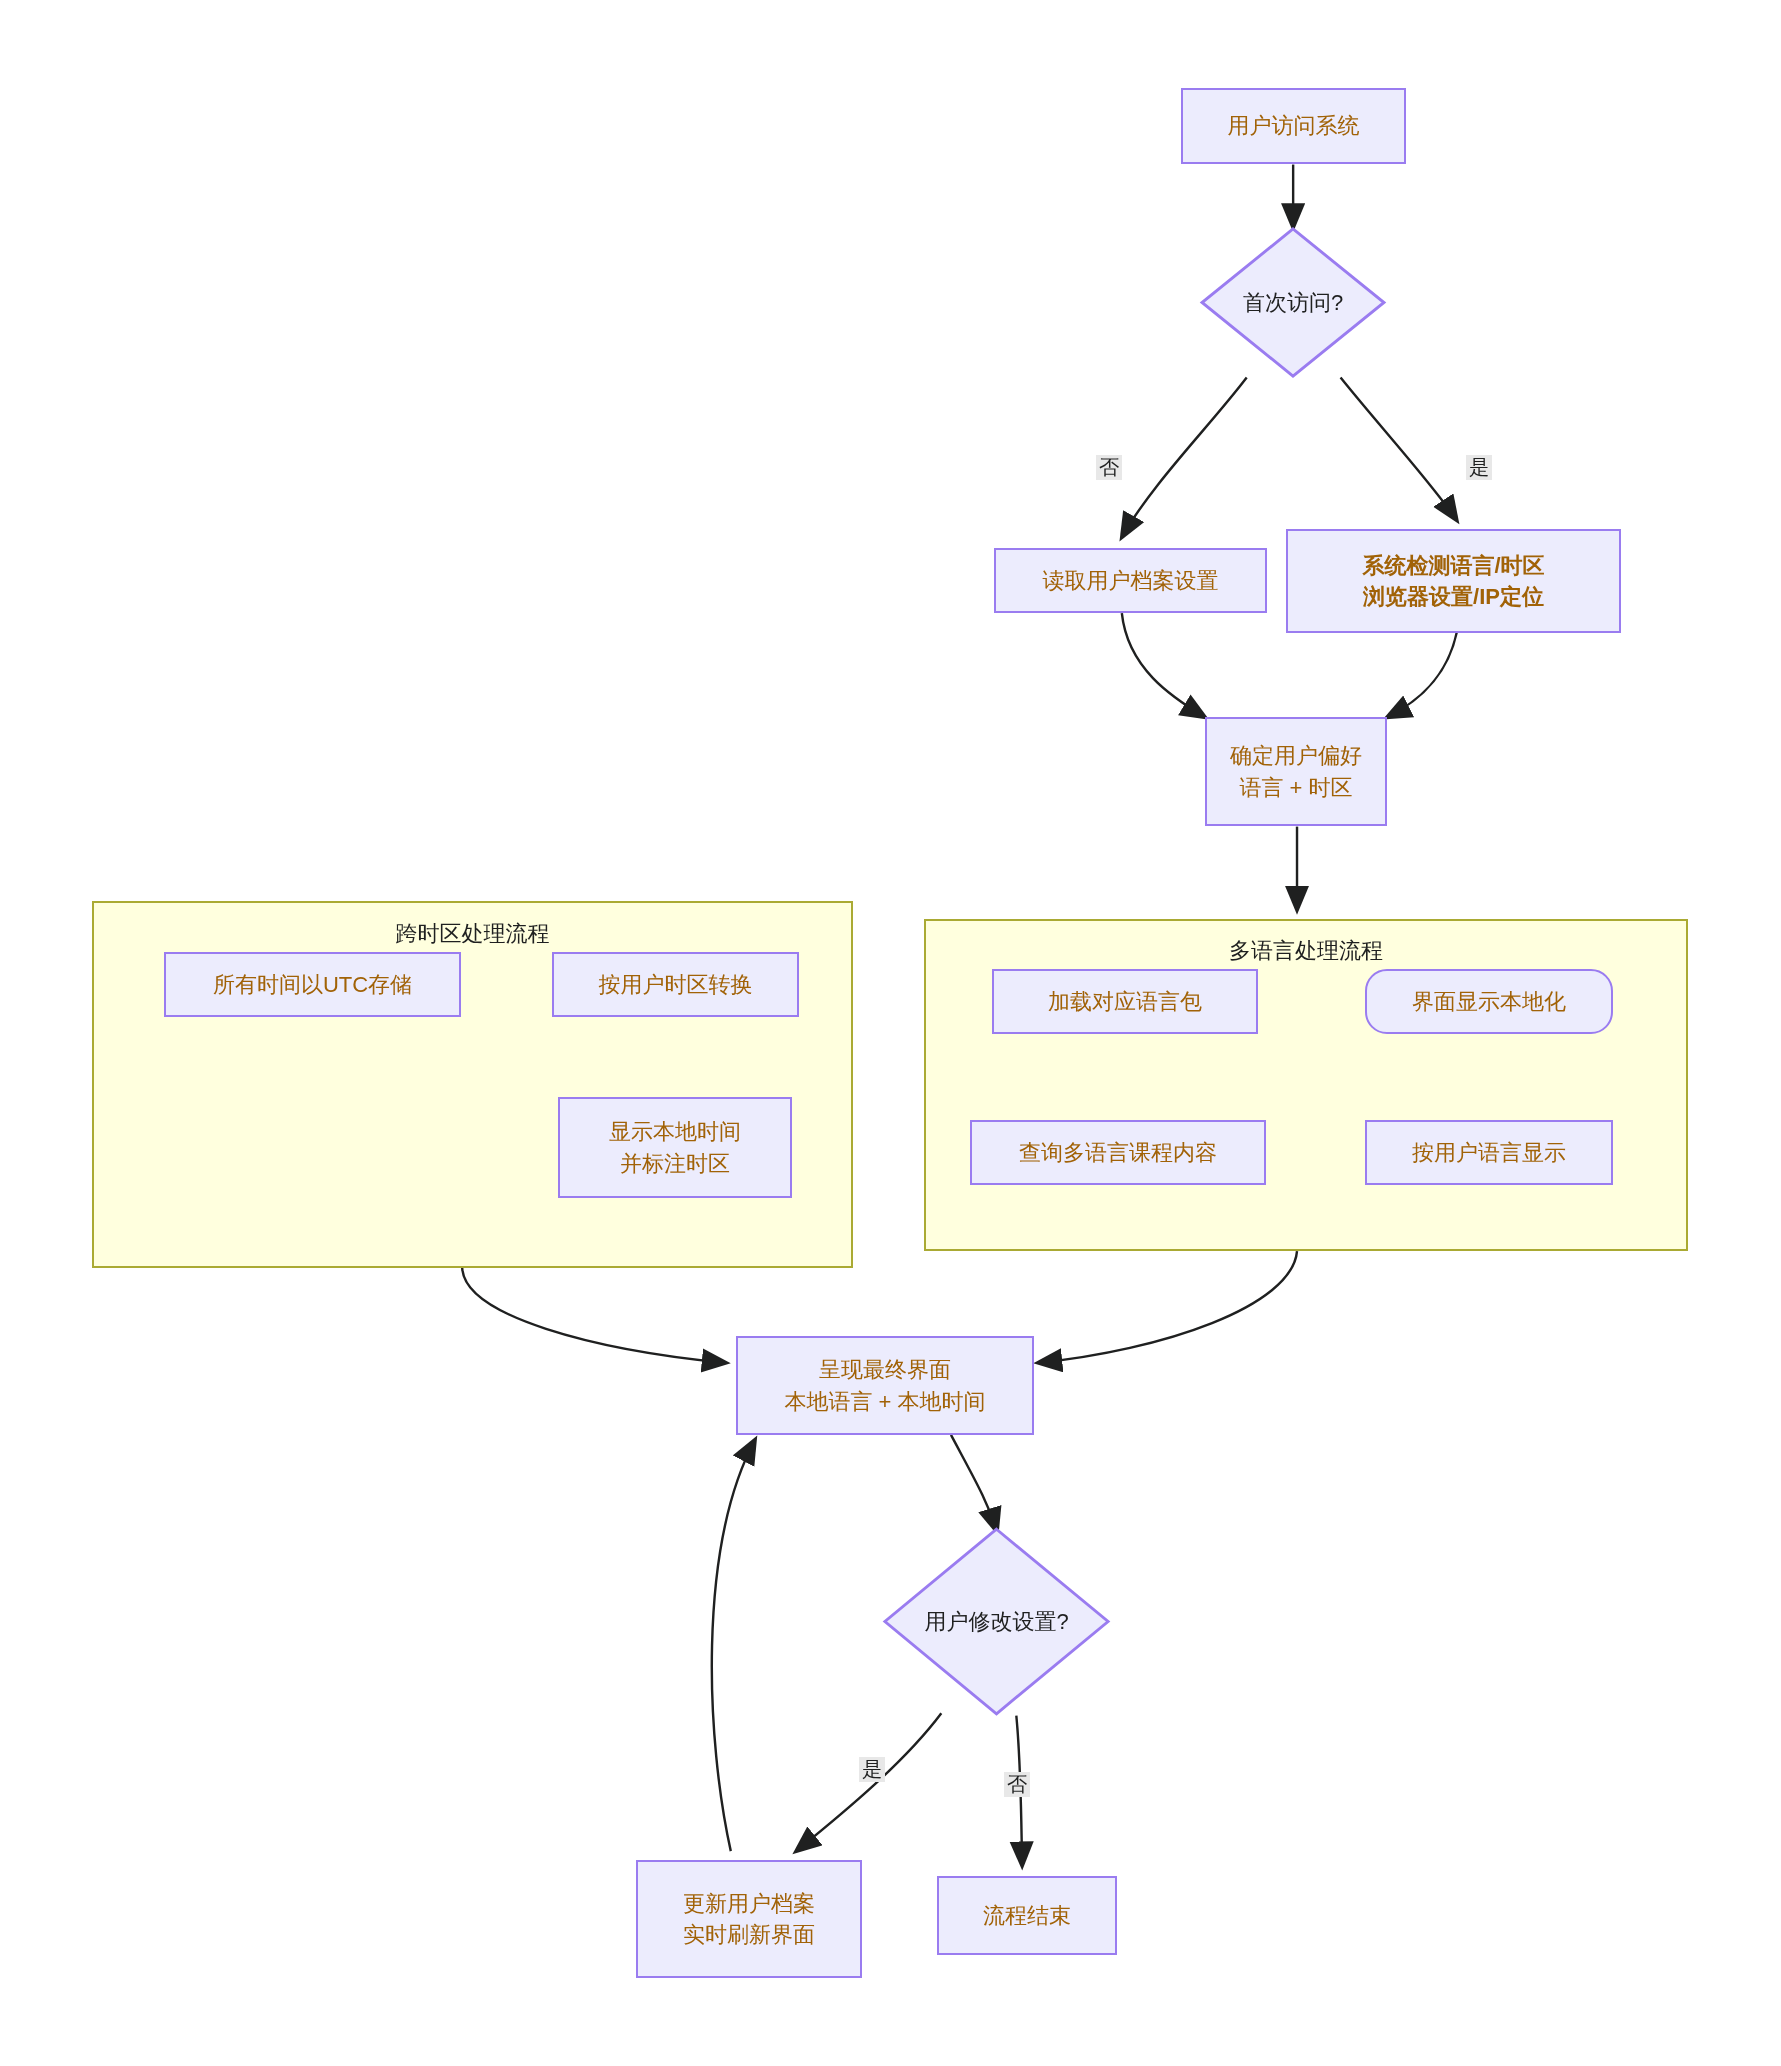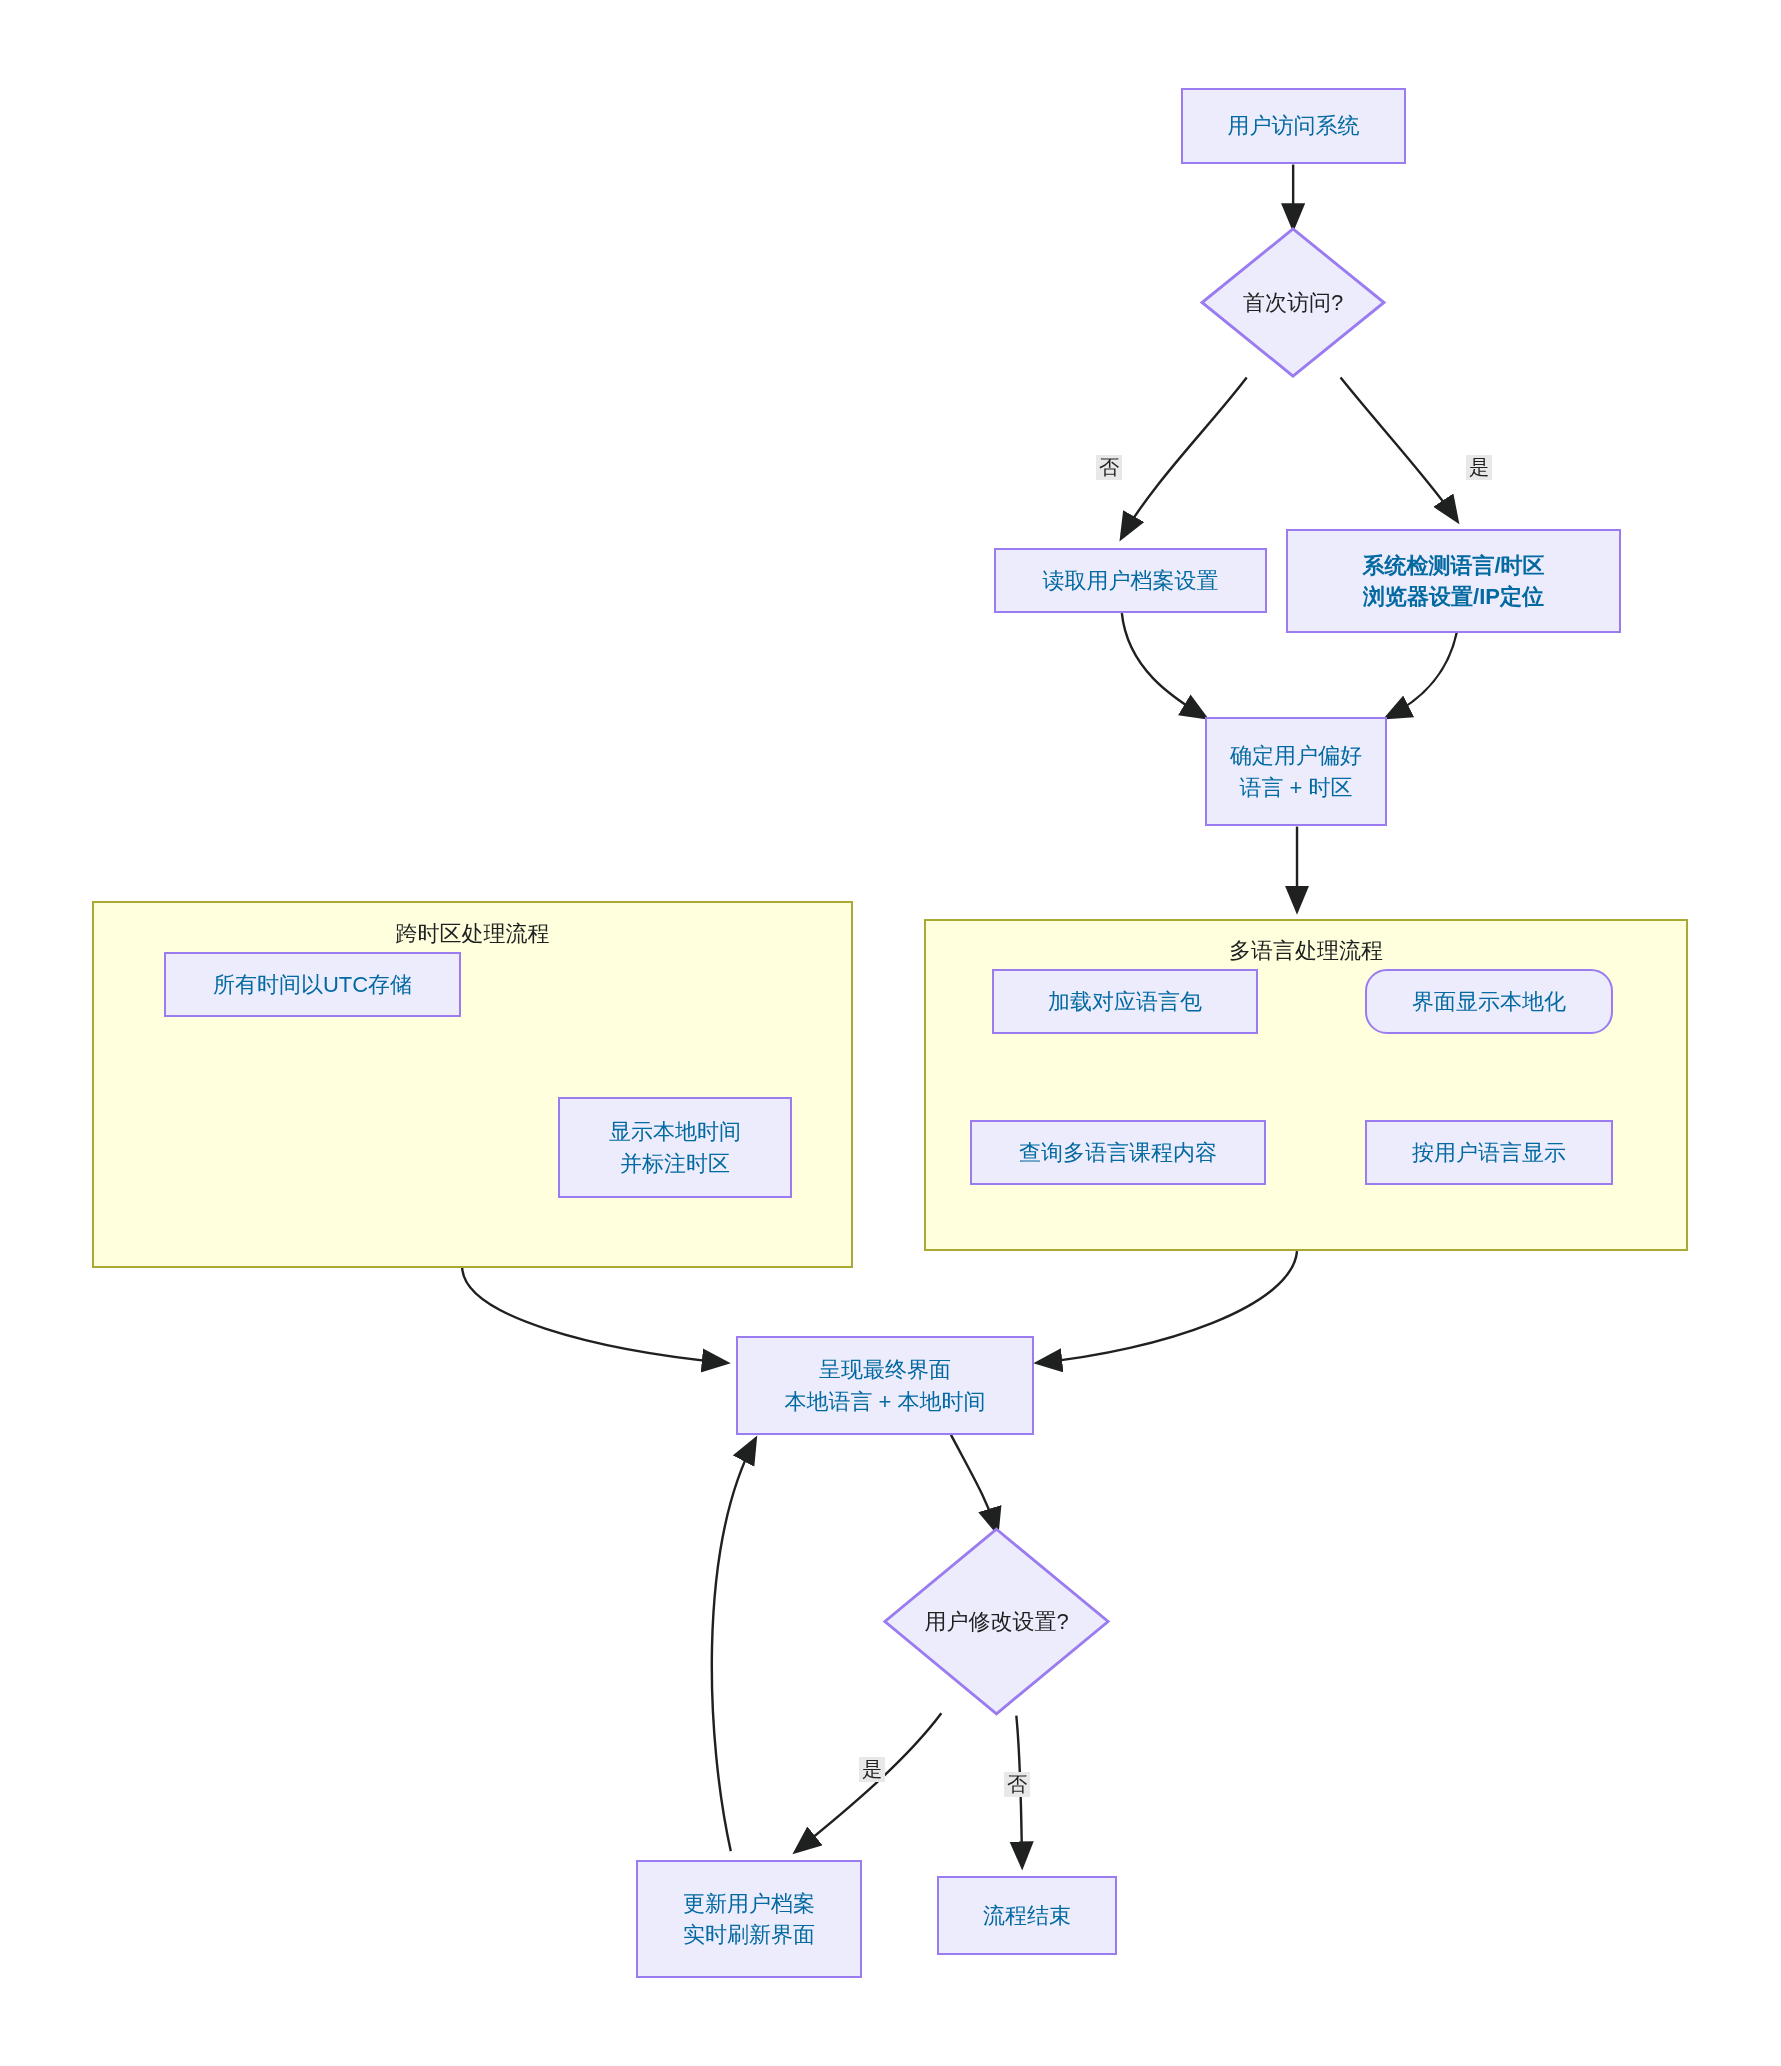--- a/index.html
+++ b/index.html
@@ -30,21 +30,21 @@
     position: absolute;
     box-sizing: border-box;
     background: #ececfd;
     border: 2.4px solid #9a7cf0;
     display: flex;
     align-items: center;
     justify-content: center;
     text-align: center;
     line-height: 1.42;
     font-size: 22px;
-    color: #0369a1;
+    color: #a16207;
     white-space: pre-line;
     z-index: 3;
   }
   .diamond-wrap {
     position: absolute;
     z-index: 3;
   }
   .diamond-wrap svg {
     position: absolute;
     left: 0;
@@ -153,20 +153,21 @@
   <div class="node" style="left:994px; top:548px; width:273px; height:65px;">读取用户档案设置</div>
 
   <div class="node" style="left:1286px; top:529px; width:335px; height:104px;font-weight:bold;">系统检测语言/时区
 浏览器设置/IP定位</div>
 
   <div class="node" style="left:1205px; top:717px; width:182px; height:109px;">确定用户偏好
 语言 + 时区</div>
 
   <div class="node" style="left:144px; top:952px; width:297px; height:65px;margin-left:20px;">所有时间以UTC存储</div>
 
+  <div class="node" style="left:552px; top:952px; width:247px; height:65px;">按用户时区转换</div>
 
   <div class="node" style="left:558px; top:1097px; width:234px; height:101px;">显示本地时间
 并标注时区</div>
 
   <div class="node" style="left:992px; top:969px; width:266px; height:65px;">加载对应语言包</div>
 
   <div class="node" style="left:1365px; top:969px; width:248px; height:65px;border-radius:22px;">界面显示本地化</div>
 
   <div class="node" style="left:970px; top:1120px; width:296px; height:65px;">查询多语言课程内容</div>
 

